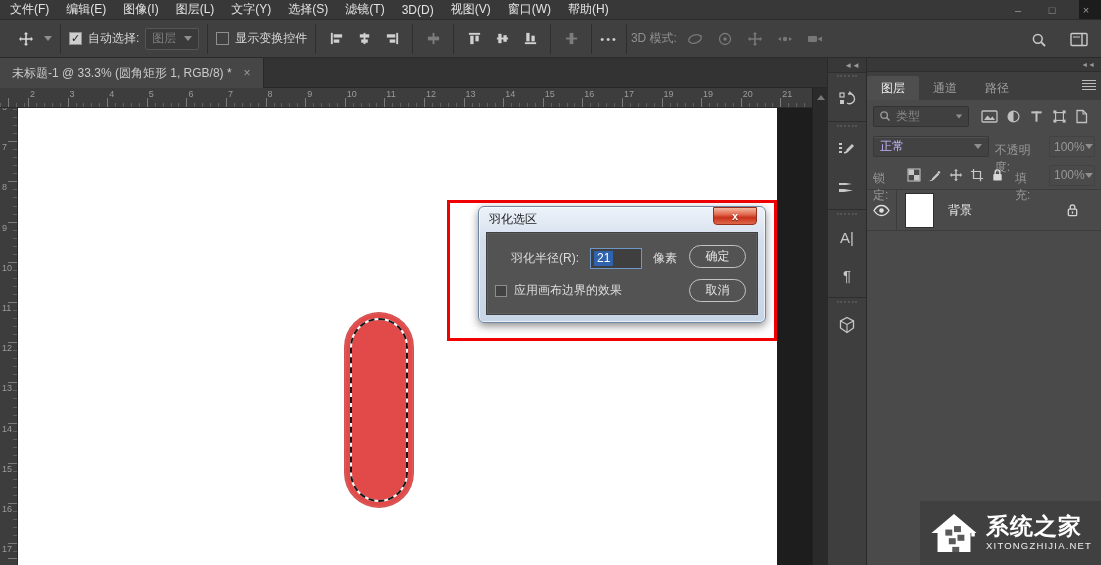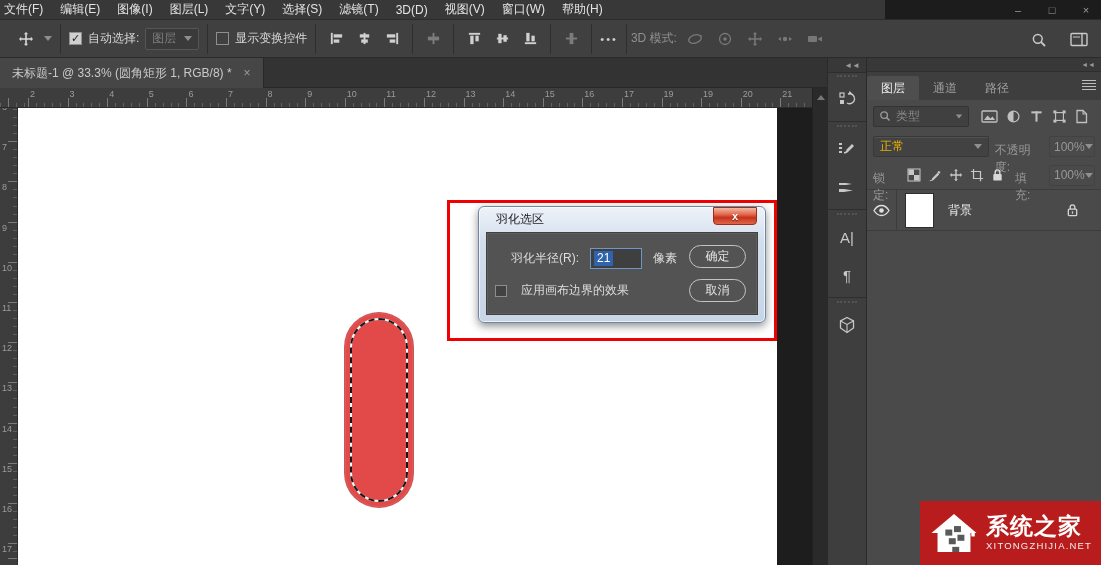--- a/index.html
+++ b/index.html
@@ -1,22 +1,22 @@
 <!DOCTYPE html>
 <html><head>
 <meta charset="utf-8">
 <style>
   * { margin:0; padding:0; box-sizing:border-box; }
   html,body { width:1101px; height:565px; background:#1c1c1c; }
   body { font-family:"Liberation Sans","DejaVu Sans",sans-serif; }
   .app { position:relative; width:1101px; height:565px; overflow:hidden; background:#1c1c1c; color:#ddd; }
 
   
-  .menubar { position:absolute; left:0; top:0; width:885px; height:19px; background:#383838;
-             display:flex; align-items:center; padding-left:4px; font-size:12px; color:#e3e3e3; }
+  .menubar { position:absolute; left:0; top:0; width:1079px; height:19px; background:#383838;
+             display:flex; align-items:center; padding-left:10px; font-size:12px; color:#e3e3e3; }
   .menubar .mitem { margin-right:17px; white-space:nowrap; cursor:default; }
   .winctl { position:absolute; right:8px; top:0; height:19px; display:flex; gap:20px; align-items:center; color:#9a9a9a; font-size:11px; }
   .winctl span { width:14px; text-align:center; }
 
   
   .optionsbar { position:absolute; left:0; top:19px; width:1101px; height:39px; background:#404040;
                 border-top:1px solid #2b2b2b; border-bottom:1px solid #2b2b2b;
                 display:flex; align-items:center; font-size:12px; color:#d6d6d6; }
   .ob-sep { width:1px; height:30px; background:#2e2e2e; margin:0 8px; flex:none; }
   .ob-group { display:flex; align-items:center; gap:6px; flex:none; }
@@ -72,31 +72,31 @@
   .ants-w { position:absolute; inset:5px; border-radius:29px; border:2px solid #fafafa; }
   .ants-b { position:absolute; inset:5px; border-radius:29px; border:2px dashed #161616; }
 
   
   .annot { position:absolute; left:447px; top:200px; width:330px; height:141px; border:3px solid #f00000; pointer-events:none; }
 
   
   .dialog { position:absolute; left:478px; top:206px; width:288px; height:117px; border-radius:6px;
             border:1px solid #6f87a2; background:linear-gradient(#eef3fa,#d3deec 30%,#c8d5e6);
             box-shadow:0 3px 9px rgba(0,0,0,.45), inset 0 0 0 1px rgba(255,255,255,.65); font-size:12px; }
-  .dlg-title { position:relative; height:25px; display:flex; align-items:center; padding-left:17px; color:#1b1b1b; }
+  .dlg-title { position:relative; height:25px; display:flex; align-items:center; padding-left:10px; color:#1b1b1b; }
   .dlg-close { position:absolute; top:0px; right:8px; width:44px; height:18px;
                background:linear-gradient(#f4b9a2,#e06a4e 40%,#c9311b 60%,#dd674a);
                border:1px solid #96301c; border-radius:0 0 4px 4px; color:#fff; font-size:11px; font-weight:bold;
                display:flex; align-items:center; justify-content:center; text-shadow:0 1px 1px rgba(0,0,0,.4); }
   .dlg-body { position:relative; margin:0 7px; height:83px; background:#535353; border:1px solid #404040;
               box-shadow:inset 0 0 0 1px #5e5e5e; color:#dcdcdc; }
   .dlg-row1 { position:absolute; left:24px; top:15px; display:flex; align-items:center; gap:11px; }
   .dlg-input { width:52px; height:21px; background:#3f3f3f; border:1px solid #7096c8; display:inline-flex; align-items:center; padding-left:3px; }
   .dlg-input .sel { background:#2f63ad; color:#fff; padding:0 3px; line-height:15px; }
-  .dlg-row2 { position:absolute; left:8px; top:49px; display:flex; align-items:center; gap:14px;text-align:center; }
+  .dlg-row2 { position:absolute; left:8px; top:49px; display:flex; align-items:center; gap:7px;text-align:center; }
   .dlg-cb { width:12px; height:12px; border:1px solid #8d8d8d; background:#424242; display:inline-block; }
   .dlg-btn { position:absolute; right:11px; width:57px; height:23px; border:1px solid #c3c3c3; border-radius:12px;
              background:transparent; color:#e4e4e4; font-size:12px; font-family:inherit; display:flex; align-items:center; justify-content:center; }
   .dlg-btn.ok { top:12px; }
   .dlg-btn.cancel { top:46px; }
 
   
   .dock { position:absolute; left:827px; top:58px; width:40px; height:507px; background:#3e3e3e; border-left:1px solid #2a2a2a; border-right:1px solid #2a2a2a; }
   .dock-head { height:15px; display:flex; align-items:center; justify-content:flex-end; padding-right:6px; color:#9a9a9a; font-size:11px; background:#383838; border-bottom:1px solid #2e2e2e; }
   .dock-ic { height:38px; display:flex; align-items:center; justify-content:center; color:#c8c8c8; }
@@ -111,21 +111,21 @@
   .ptab { height:24px; padding:0 14px; display:flex; align-items:center; font-size:12px; color:#9f9f9f; }
   .ptab.active { background:#4e4e4e; color:#ececec; border-radius:2px 2px 0 0; }
   .pmenu { position:absolute; right:5px; top:8px; width:14px; height:12px;
            background:repeating-linear-gradient(to bottom,#bdbdbd 0 1px,transparent 1px 3px); }
   .prow { display:flex; align-items:center; padding:0 6px; }
   .filter-row { height:32px; gap:12px; }
   .searchbox { width:96px; height:21px; background:#404040; border:1px solid #333; border-radius:2px; display:flex; align-items:center; gap:5px; padding:0 5px; color:#8a8a8a; font-size:12px; }
   .searchbox .chev { transform:scale(.8); margin-left:auto; }
   .f-icons { display:flex; gap:8px; align-items:center; color:#c0c0c0; }
   .blend-row { height:29px; gap:6px; font-size:12px; }
-  .blendbox { width:122px; height:21px; background:#424242; border:1px solid #383838; box-shadow:inset 0 1px 0 #515151; border-radius:2px; display:flex; align-items:center; padding:0 6px; color:#eab308; }
+  .blendbox { width:122px; height:21px; background:#424242; border:1px solid #383838; box-shadow:inset 0 1px 0 #515151; border-radius:2px; display:flex; align-items:center; padding:0 6px; color:#c4b5fd; }
   .blendbox .chev { margin-left:auto; }
   .dimlbl { color:#979797;margin-top:24px; }
   .valbox { width:46px; height:21px; display:flex; align-items:center; gap:0; padding:0 4px; color:#979797; border:1px solid #424242; border-radius:2px; }
   .lock-row { height:28px; gap:7px; font-size:12px; }
   .lock-ics { display:flex; gap:7px; align-items:center; }
   .layers { border-top:1px solid #3c3c3c; }
   .lrow { height:41px; display:flex; align-items:center; border-bottom:1px solid #3c3c3c; font-size:12px; color:#e6e6e6; position:relative; }
   .lrow.sel { background:#686868; }
   .eyebox { width:30px; height:41px; display:flex; align-items:center; justify-content:center; border-right:1px solid #3c3c3c; flex:none; }
   .lthumb { width:29px; height:35px; margin-left:8px; position:relative; flex:none; border:1px solid #2e2e2e; }
@@ -141,21 +141,21 @@
       linear-gradient(#fff,#fff) right top/2px 8px no-repeat,
       linear-gradient(#fff,#fff) left bottom/8px 2px no-repeat,
       linear-gradient(#fff,#fff) left bottom/2px 8px no-repeat,
       linear-gradient(#fff,#fff) right bottom/8px 2px no-repeat,
       linear-gradient(#fff,#fff) right bottom/2px 8px no-repeat; }
   .lname { margin-left:14px; }
   .llock { position:absolute; right:22px; top:13px; }
   .wthumb { background:#fff; }
 
   
-  .wm { position:absolute; left:920px; top:501px; width:181px; height:64px; background:#b91c1c;
+  .wm { position:absolute; left:920px; top:501px; width:181px; height:64px; background:#404040;
         display:flex; align-items:center; gap:6px; padding-left:8px; z-index:50; }
   .wm-txt { display:flex; flex-direction:column; line-height:1; }
   .wm-title { font-size:23px; font-weight:bold; color:#fff; letter-spacing:1px; white-space:nowrap; }
   .wm-sub { font-size:9.5px; color:#f0f0f0; letter-spacing:1.2px; margin-top:3px; white-space:nowrap; }
 
   svg { display:block; }
 </style>
 </head>
 <body>
 

